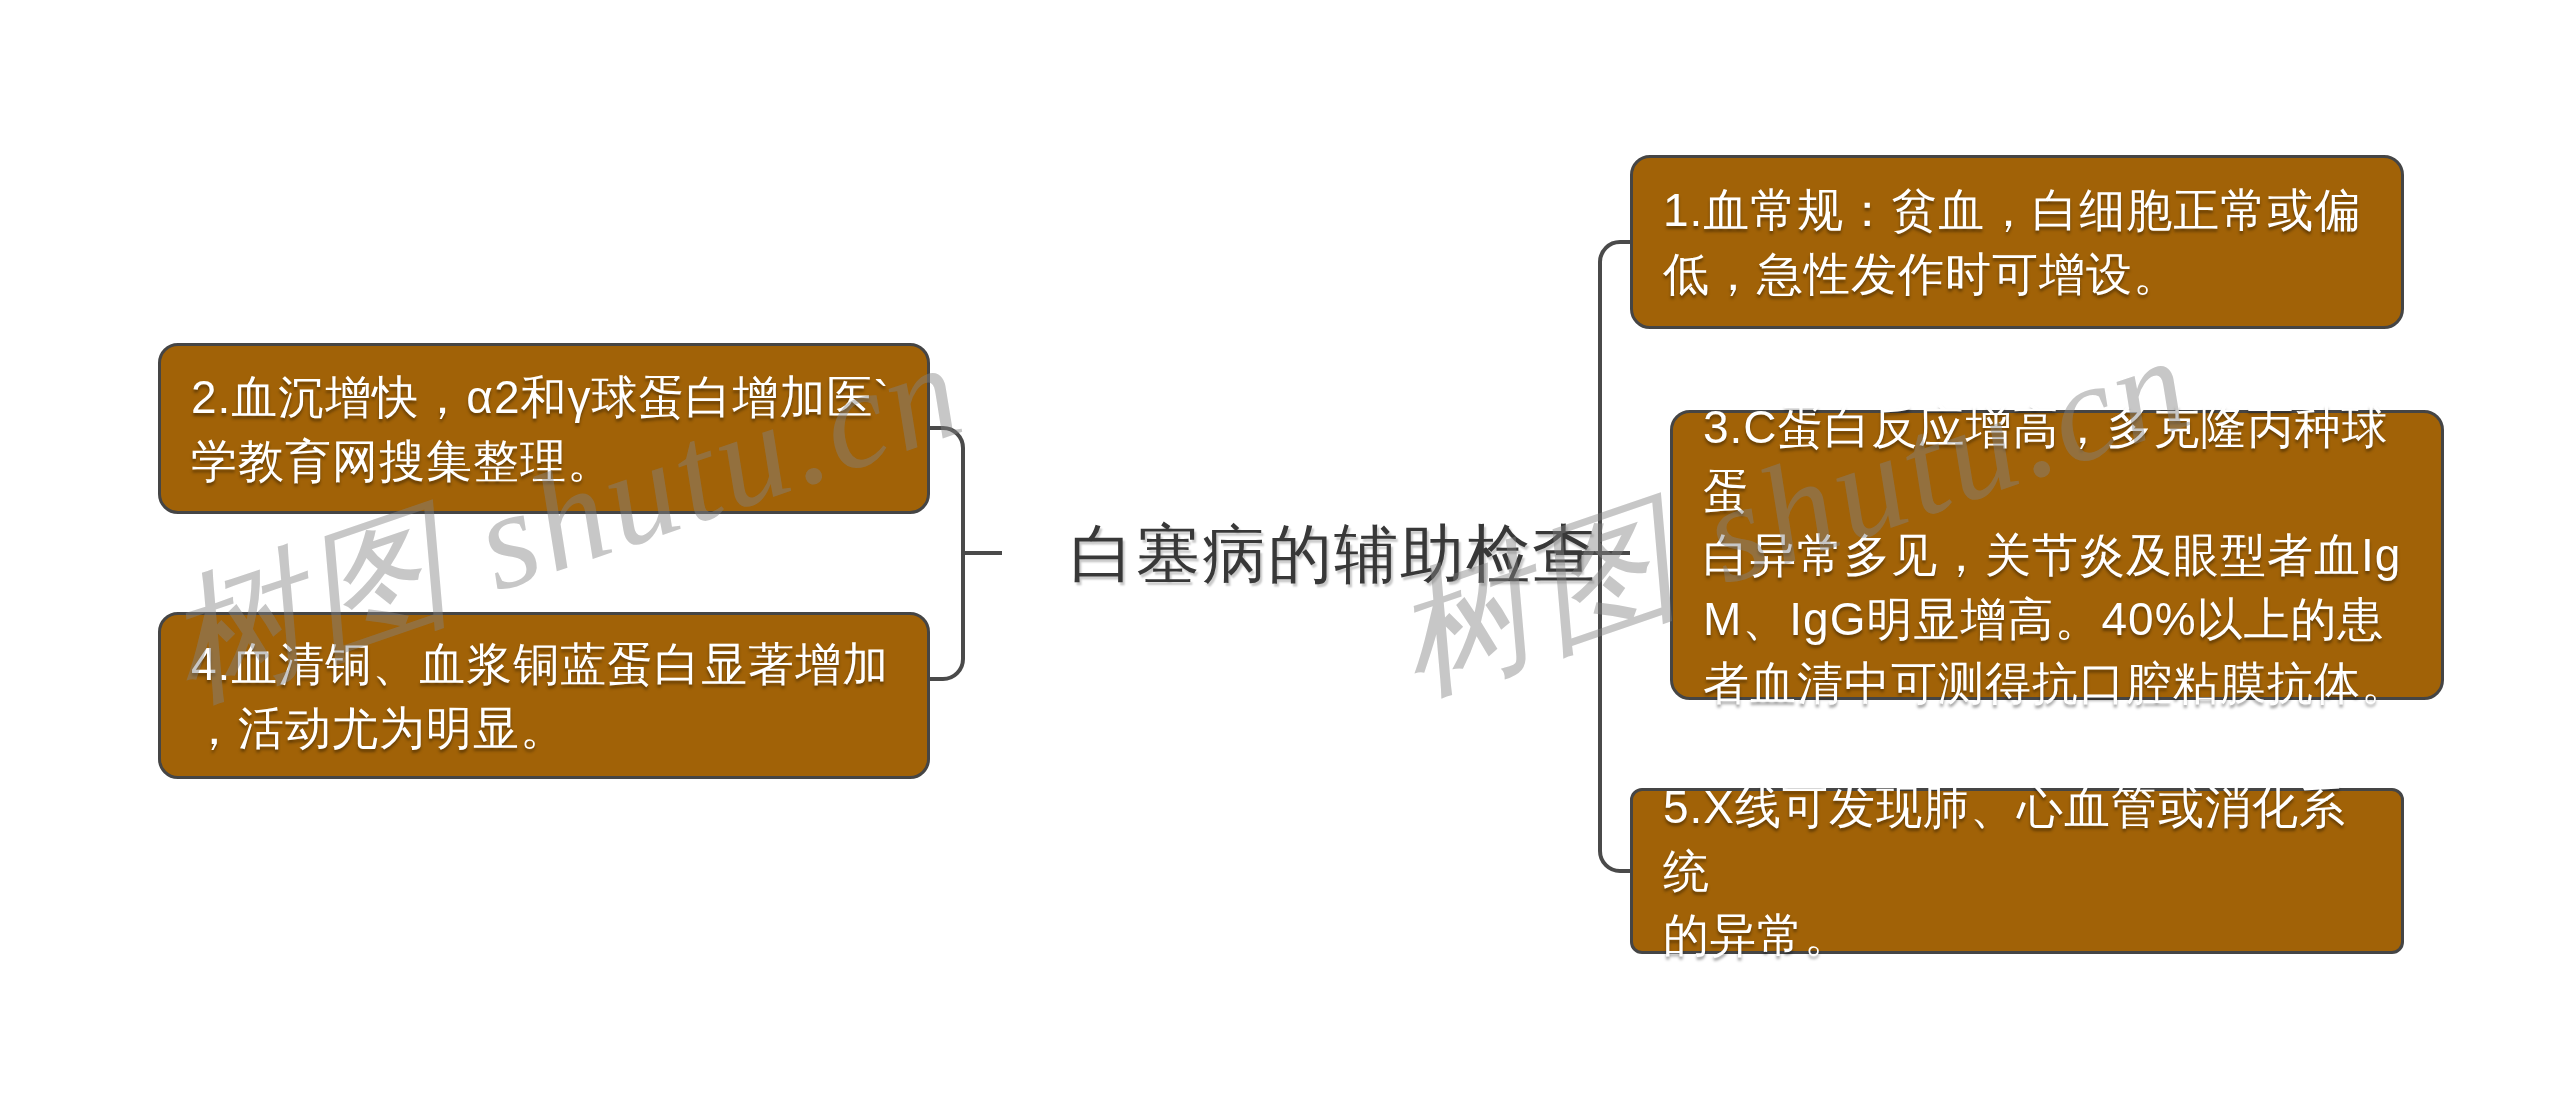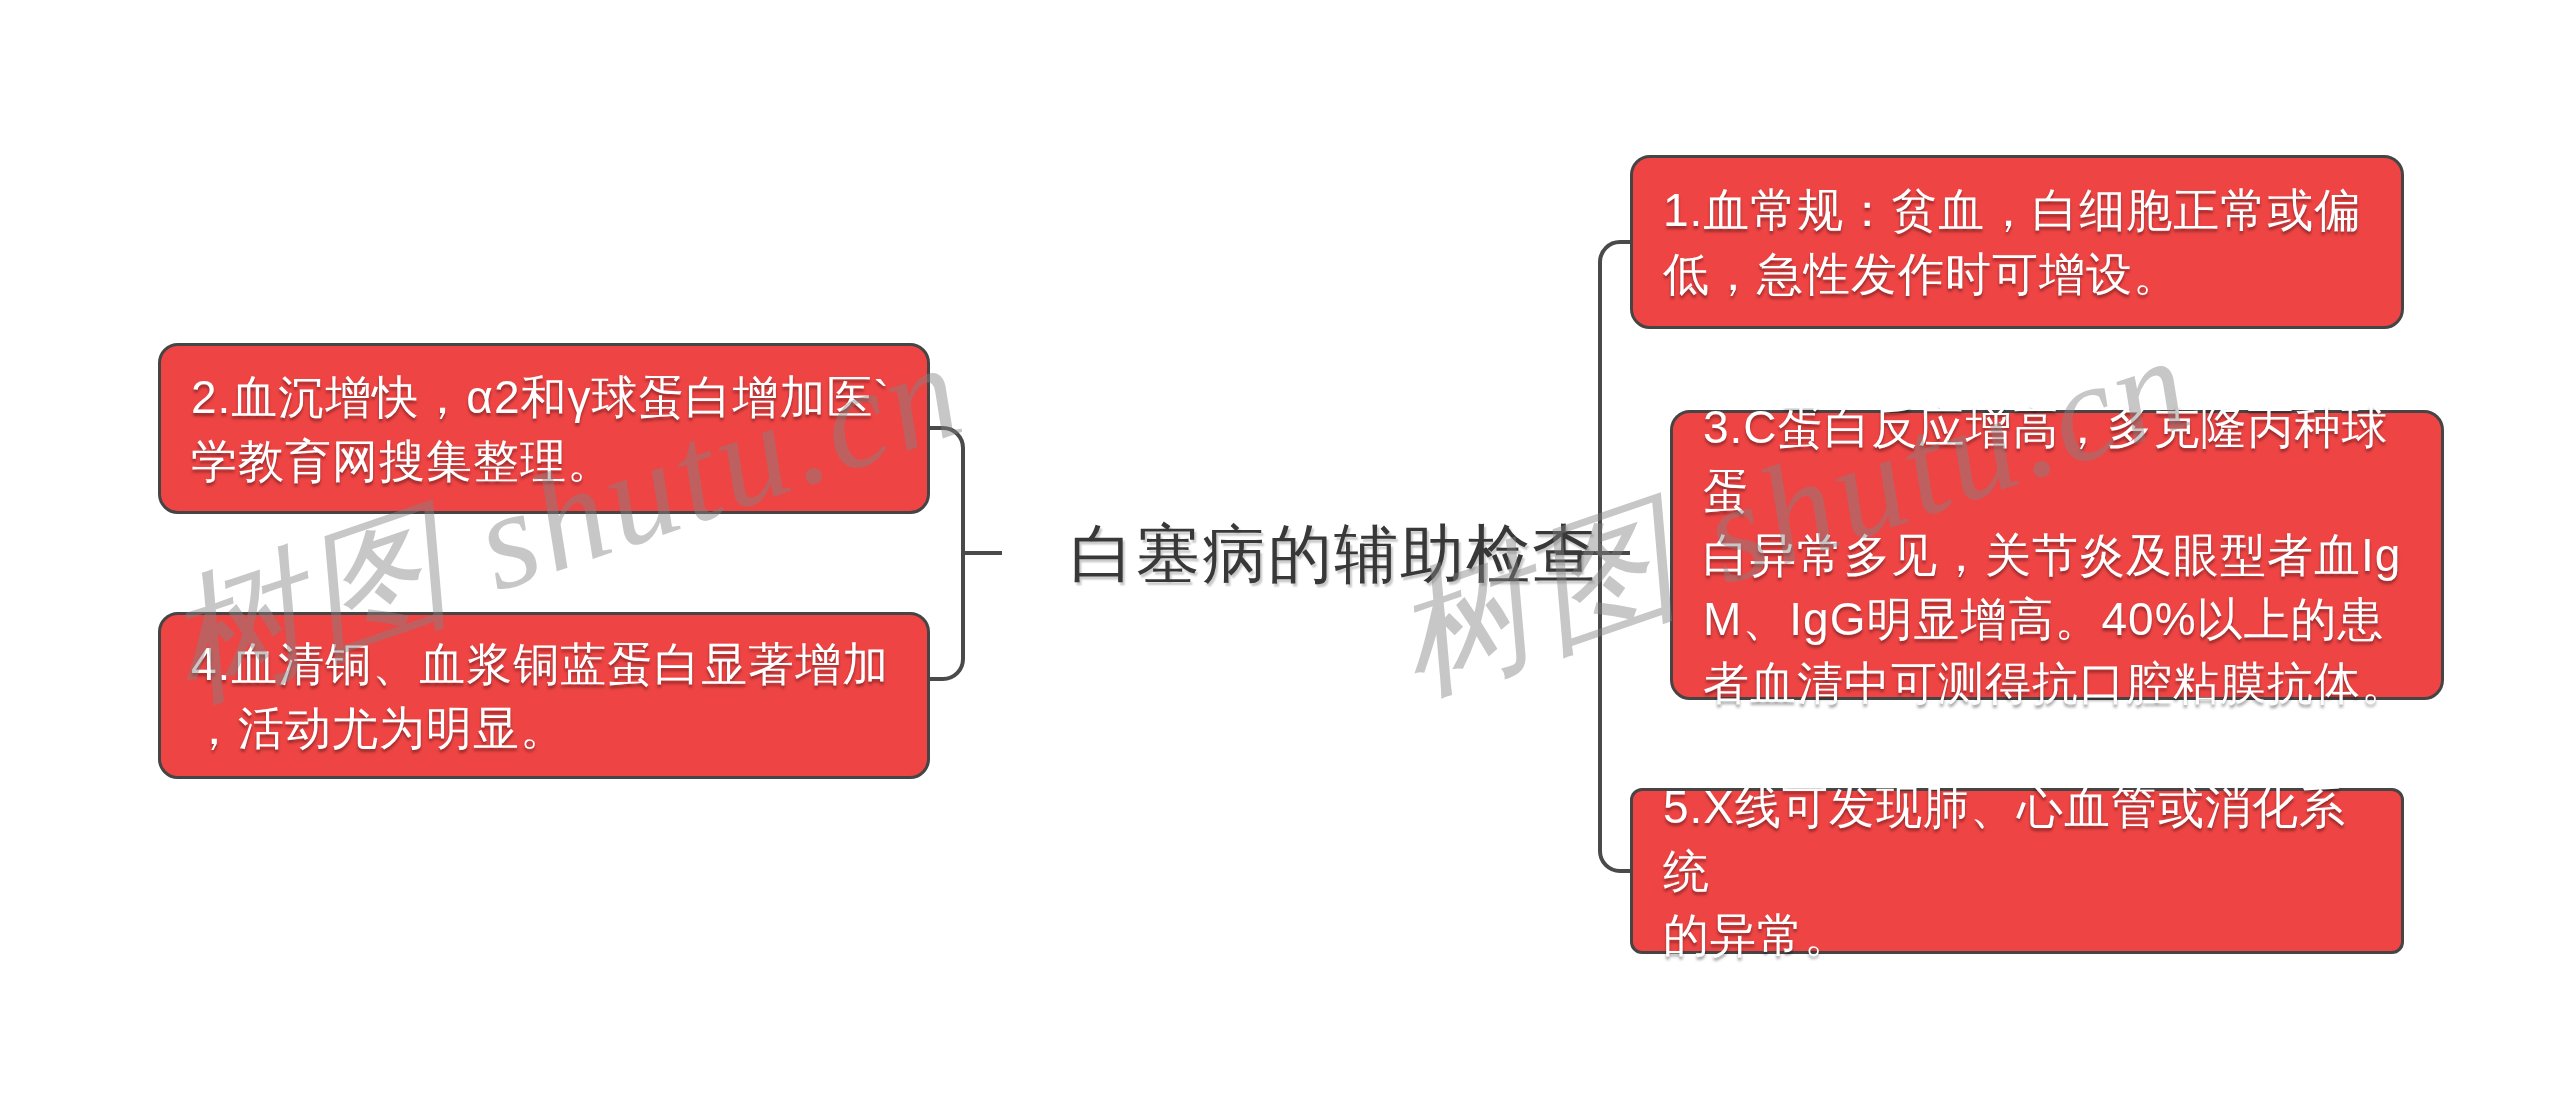--- a/index.html
+++ b/index.html
@@ -5,21 +5,21 @@
   html,body{margin:0;padding:0;background:#ffffff;}
   #stage{
     position:relative;
     width:2560px;height:1108px;
     background:#ffffff;
     overflow:hidden;
     font-family:"Liberation Sans", sans-serif;
   }
   .node{
     position:absolute;
-    background:#ef4444;
+    background:#a16207;
     border:3px solid #454545;
     border-radius:20px;
     box-sizing:border-box;
     color:#ffffff;
     font-size:46px;
     line-height:64px;
     white-space:pre-line;
     display:flex;
     align-items:center;
     padding:0 30px;

